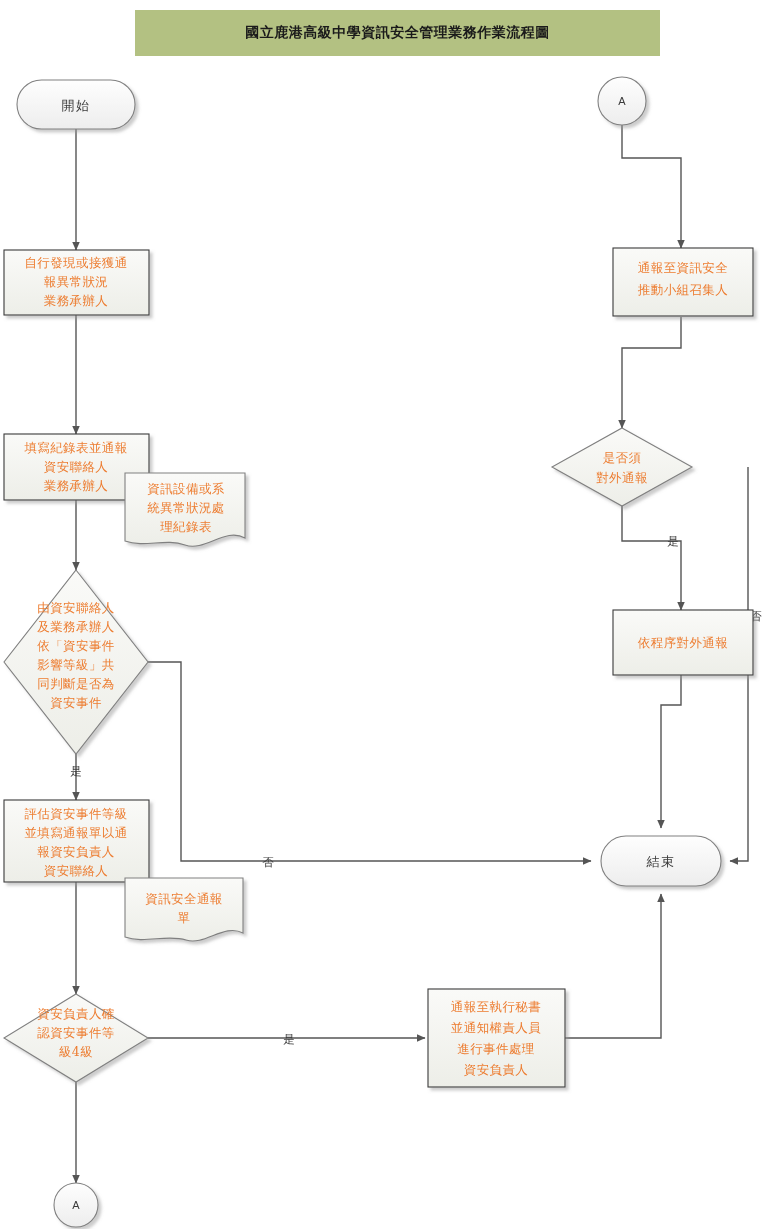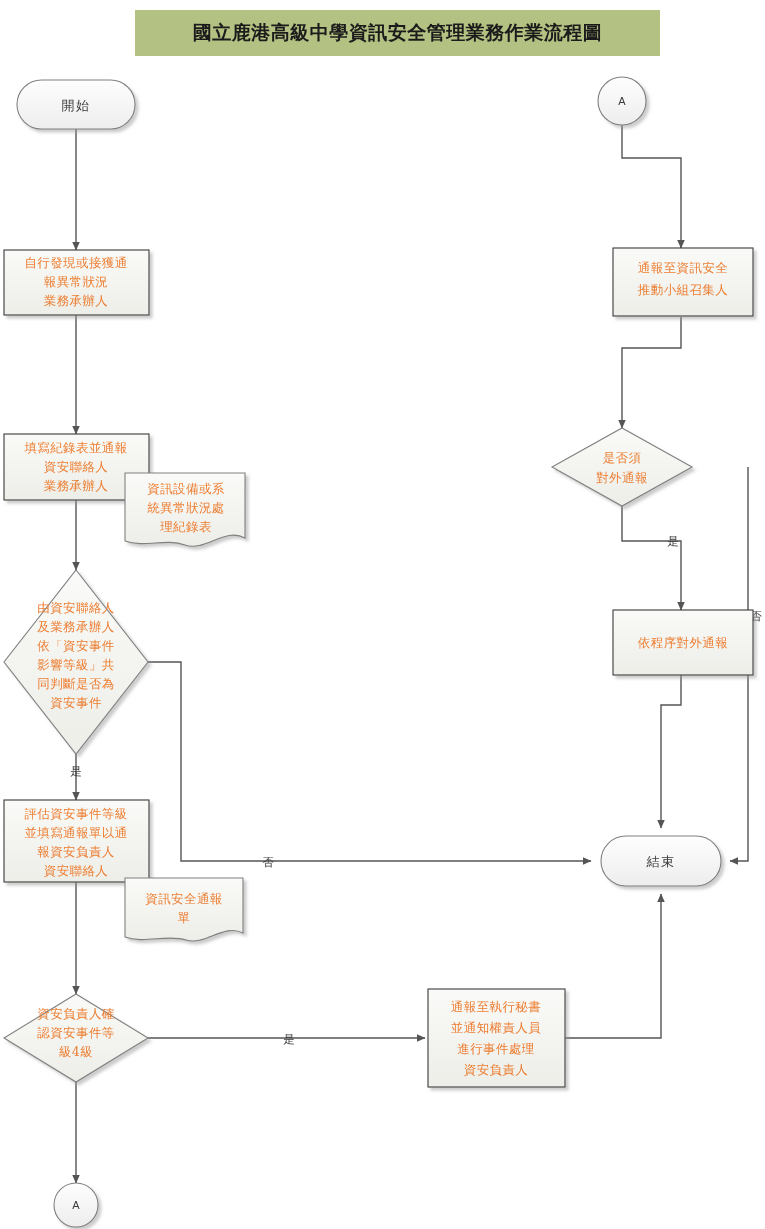--- a/index.html
+++ b/index.html
@@ -59,21 +59,21 @@
     fill: none;
   }
 </style>
 </head>
 <body>
 
 <div style="position:absolute; left:135px; top:10px; width:525px; height:46px; background:#B3C182;"></div>
 <div style="position:absolute; left:135px; top:10px; width:525px; height:46px;
             display:flex; align-items:center; justify-content:center;
             font-family:'DejaVu Sans','Liberation Sans',sans-serif;
-            font-size:19px; font-weight:bold; color:#1B1B1B; letter-spacing:0.5px;">
+            font-size:14px; font-weight:bold; color:#1B1B1B; letter-spacing:0.5px;">
   <span>國立鹿港高級中學資訊安全管理業務作業流程圖</span>
 </div>
 
 <svg id="canvas" width="765" height="1229" viewBox="0 0 765 1229">
   <defs>
     <linearGradient id="nodeGrad" x1="0" y1="0" x2="0" y2="1">
       <stop offset="0%" stop-color="#FAFAF8"></stop>
       <stop offset="100%" stop-color="#EDEEE8"></stop>
     </linearGradient>
     <linearGradient id="termGrad" x1="0" y1="0" x2="0" y2="1">

